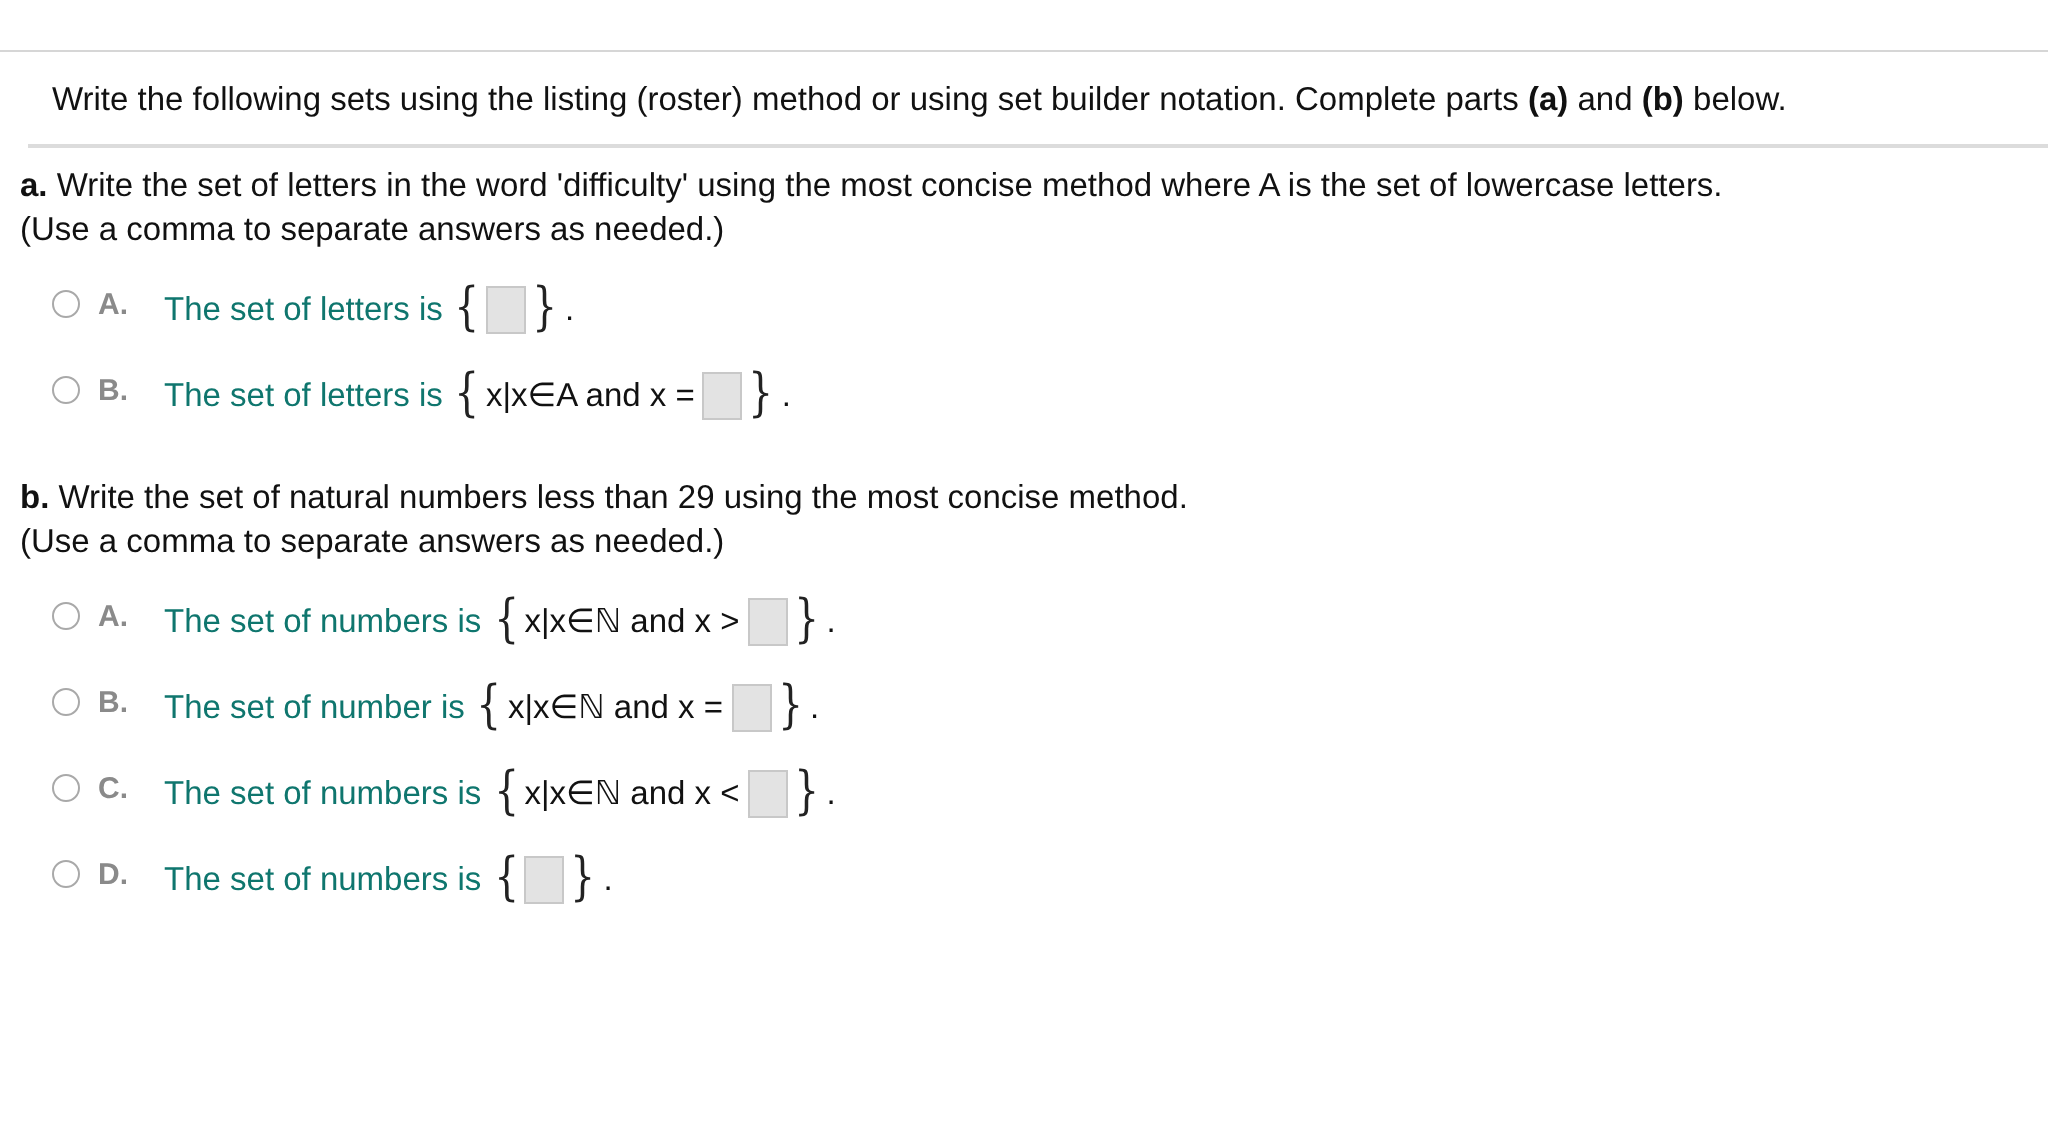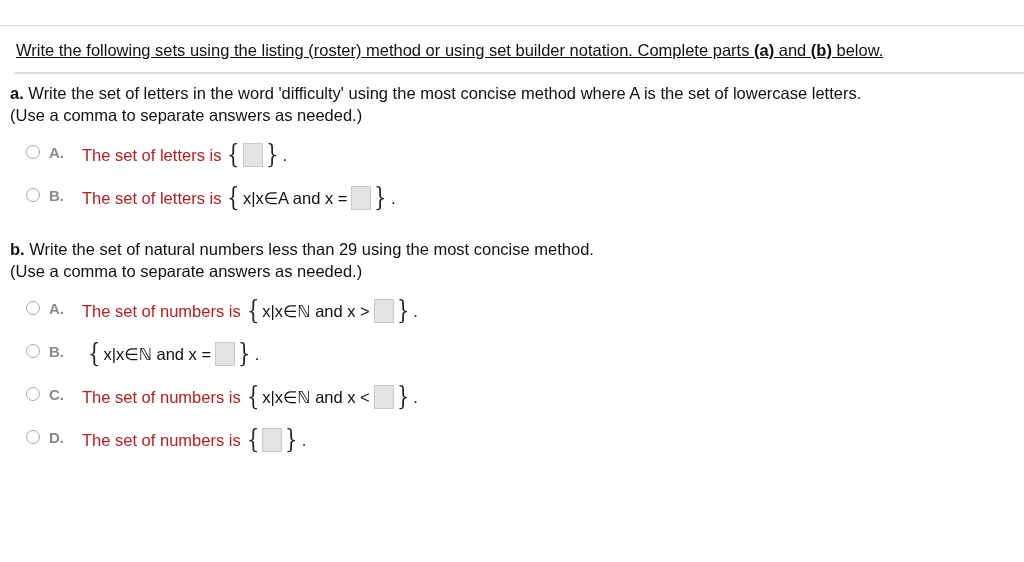--- a/index.html
+++ b/index.html
@@ -18,26 +18,25 @@
   .divider-top {
     position: absolute;
     left: 0;
     top: 25px;
     width: 1024px;
     height: 1px;
     background: #d6d6d6;
   }
   .instructions {
     position: absolute;
-    left: 16px;
+    left: 26px;
     top: 40px;
     font-size: 16.5px;
     line-height: 20px;
     white-space: nowrap;
-    text-decoration: underline;
   }
   .divider-mid {
     position: absolute;
     left: 14px;
     top: 72px;
     width: 1010px;
     height: 2px;
     background: #dcdcdc;
   }
   .part-prompt {
@@ -71,21 +70,21 @@
   .opt-letter {
     font-weight: bold;
     color: #8a8a8a;
     font-size: 15px;
     width: 33px;
     position: relative;
     top: -3px;
   }
   .opt-text {
     font-size: 16.5px;
-    color: #b91c1c;
+    color: #0f766e;
   }
   .math {
     display: inline-flex;
     align-items: center;
     font-size: 16.5px;
   }
   .brace {
     font-family: "DejaVu Serif", serif;
     font-size: 26px;
     line-height: 26px;
@@ -166,20 +165,21 @@
     <span class="sym">x|x∈ℕ and x &gt;</span>
     <span class="ans-box sb"></span>
     <span class="brace">}</span>
     <span class="period">.</span>
   </span>
 </div>
 
 <div class="option" style="top:339px;">
   <span class="radio"></span>
   <span class="opt-letter">B.</span>
+  <span class="opt-text">The set of number is </span>
   <span class="math">
     <span class="brace left">{</span>
     <span class="sym">x|x∈ℕ and x =</span>
     <span class="ans-box sb"></span>
     <span class="brace">}</span>
     <span class="period">.</span>
   </span>
 </div>
 
 <div class="option" style="top:382px;">

